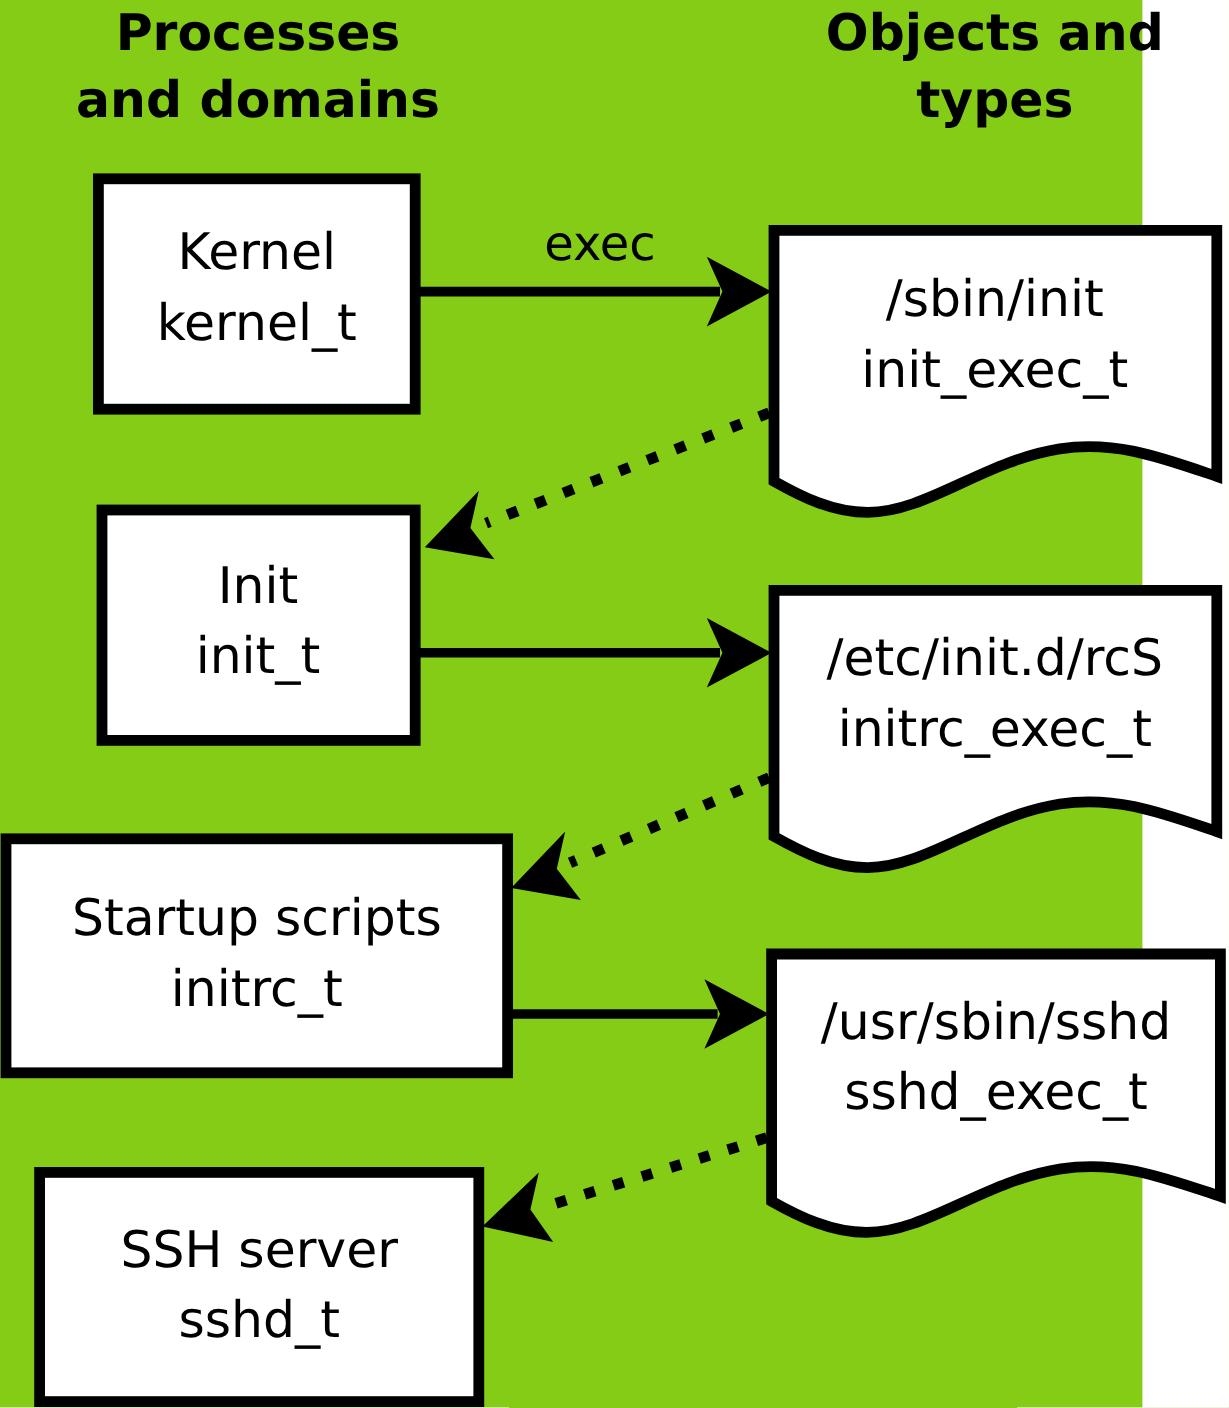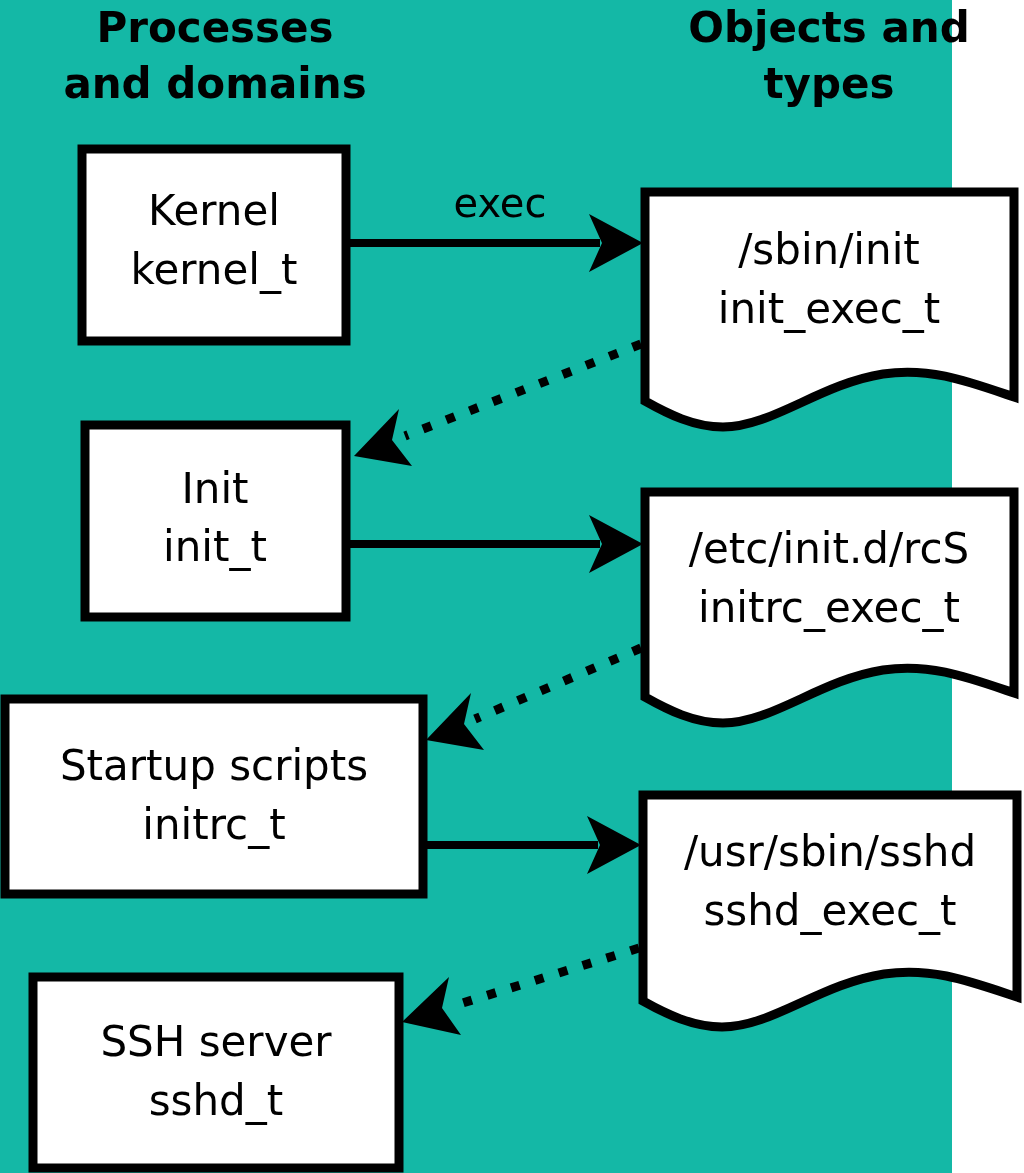--- a/index.html
+++ b/index.html
@@ -10,21 +10,21 @@
   body {
     width: 1024px;
     height: 1173px;
     overflow: hidden;
     font-family: "DejaVu Sans", sans-serif;
   }
   #diagram-root {
     position: relative;
     width: 952px;
     height: 1173px;
-    background: #14b8a6;
+    background: #84cc16;
   }
   svg#diagram-svg {
     display: block;
     width: 1024px;
     height: 1173px;
   }
   .col-header {
     font-family: "DejaVu Sans", sans-serif;
     font-weight: bold;
     font-size: 42px;

